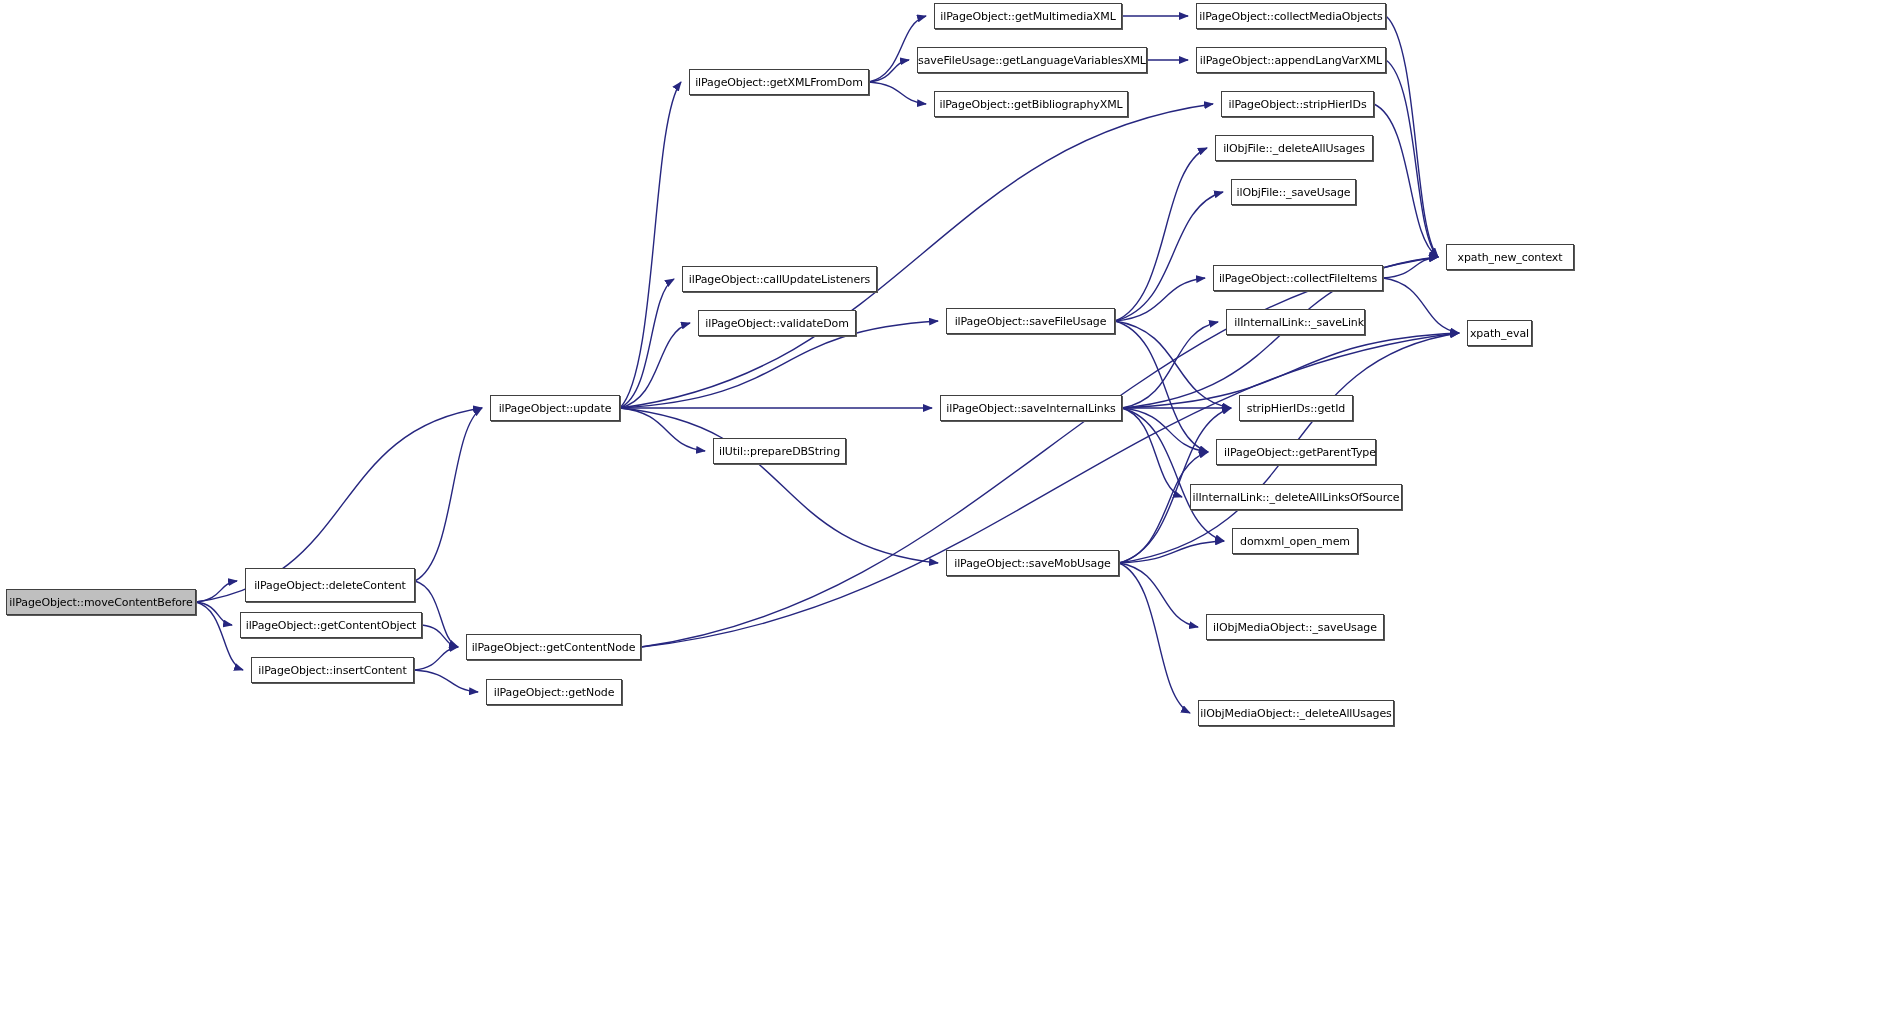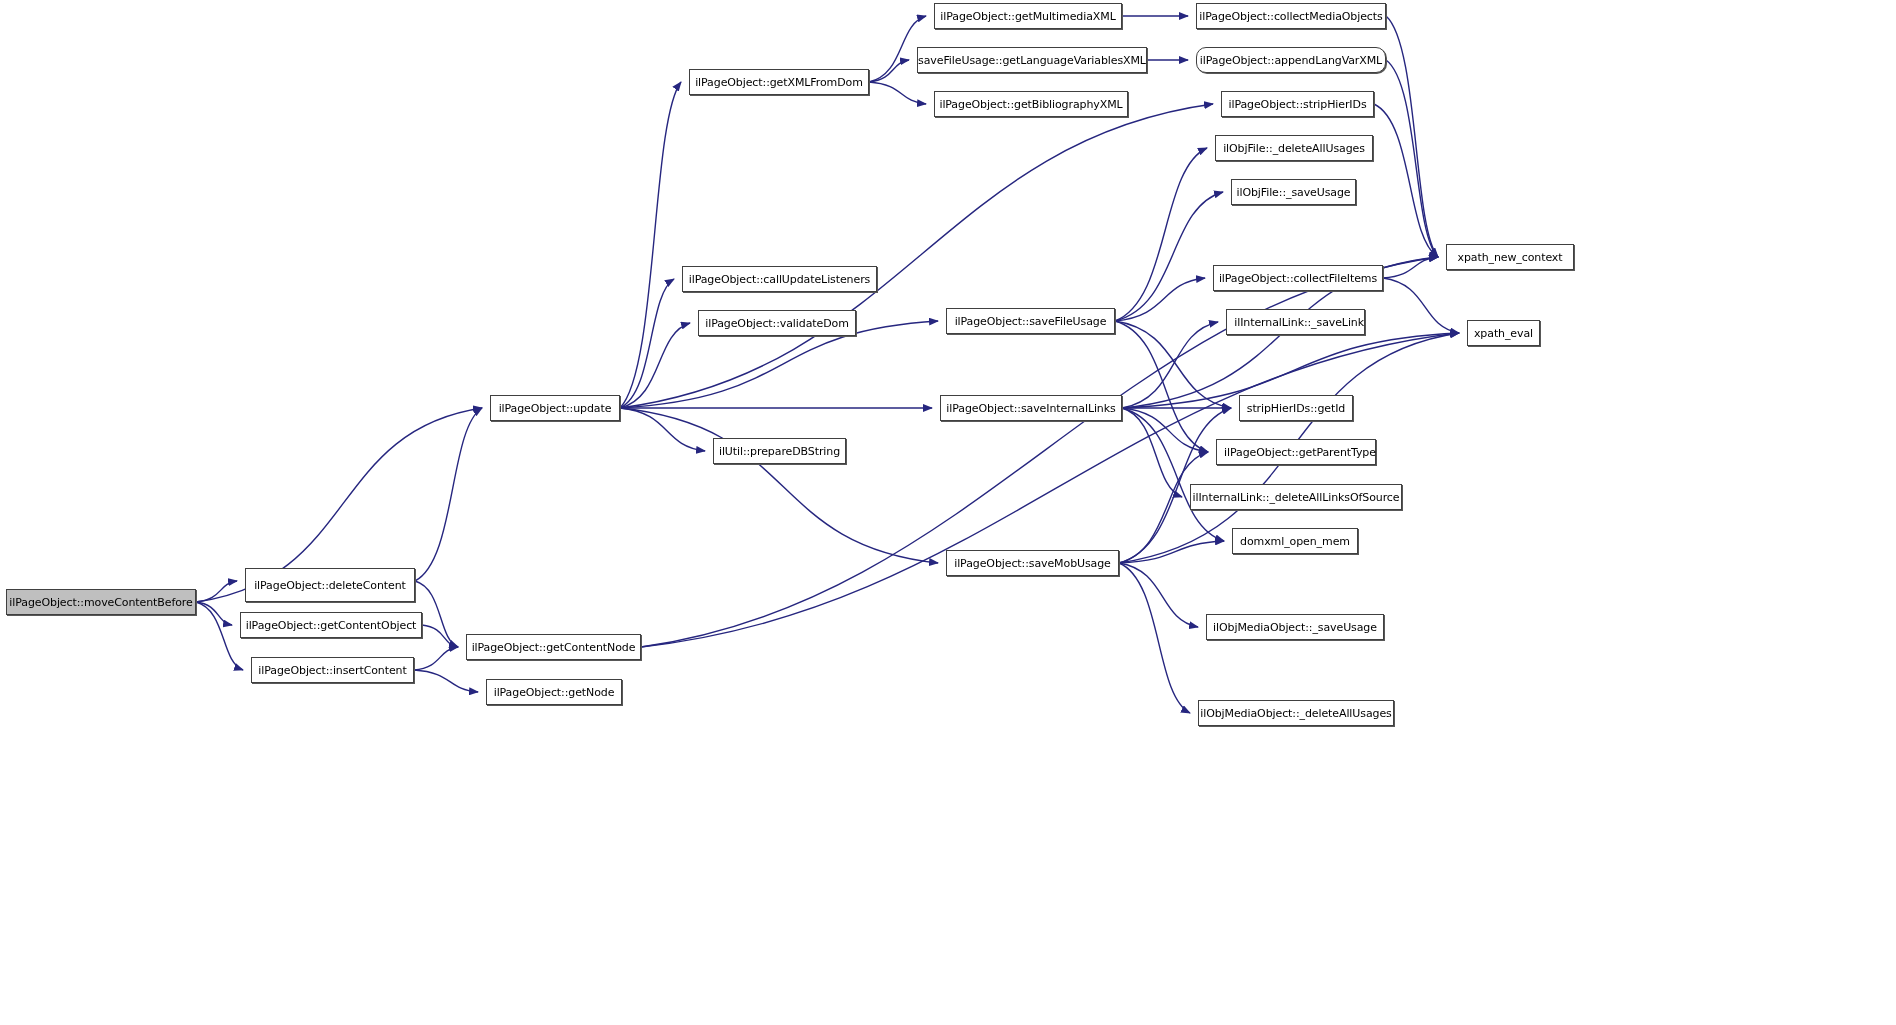--- a/index.html
+++ b/index.html
@@ -154,21 +154,21 @@
       </div>
       <div class="node" style="left: 940px; top: 395px; width: 182px; height: 26px;">
         <span class="node-label">ilPageObject::saveInternalLinks</span>
       </div>
       <div class="node" style="left: 946px; top: 550px; width: 173px; height: 26px;">
         <span class="node-label">ilPageObject::saveMobUsage</span>
       </div>
       <div class="node" style="left: 1196px; top: 3px; width: 190px; height: 26px;">
         <span class="node-label">ilPageObject::collectMediaObjects</span>
       </div>
-      <div class="node" style="left: 1196px; top: 47px; width: 190px; height: 26px; border-radius: 10px;">
+      <div class="node" style="left: 1196px; top: 47px; width: 190px; height: 26px;">
         <span class="node-label">ilPageObject::appendLangVarXML</span>
       </div>
       <div class="node" style="left: 1221px; top: 91px; width: 153px; height: 26px;">
         <span class="node-label">ilPageObject::stripHierIDs</span>
       </div>
       <div class="node" style="left: 1215px; top: 135px; width: 158px; height: 26px;">
         <span class="node-label">ilObjFile::_deleteAllUsages</span>
       </div>
       <div class="node" style="left: 1231px; top: 179px; width: 125px; height: 26px;">
         <span class="node-label">ilObjFile::_saveUsage</span>
@@ -193,17 +193,17 @@
       </div>
       <div class="node" style="left: 1206px; top: 614px; width: 178px; height: 26px;">
         <span class="node-label">ilObjMediaObject::_saveUsage</span>
       </div>
       <div class="node" style="left: 1198px; top: 700px; width: 196px; height: 26px;">
         <span class="node-label">ilObjMediaObject::_deleteAllUsages</span>
       </div>
       <div class="node" style="left: 1446px; top: 244px; width: 128px; height: 26px;">
         <span class="node-label">xpath_new_context</span>
       </div>
-      <div class="node" style="left: 1467px; top: 320px; width: 73px; height: 26px;">
+      <div class="node" style="left: 1467px; top: 320px; width: 65px; height: 26px;">
         <span class="node-label">xpath_eval</span>
       </div>
     </div>
 </div>
 
 </body></html>

